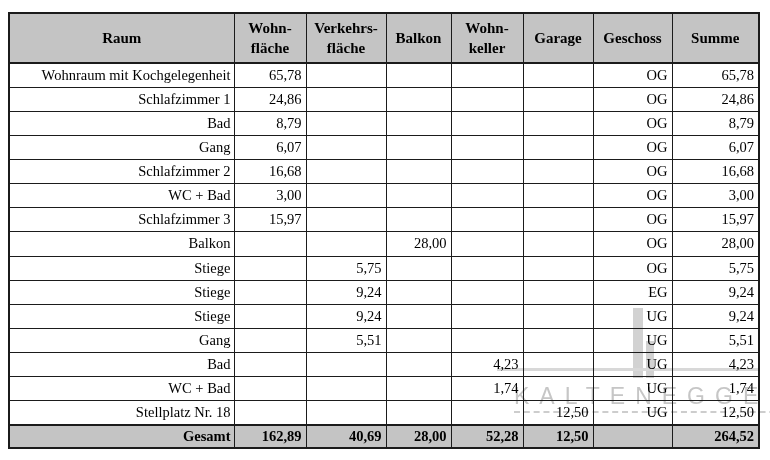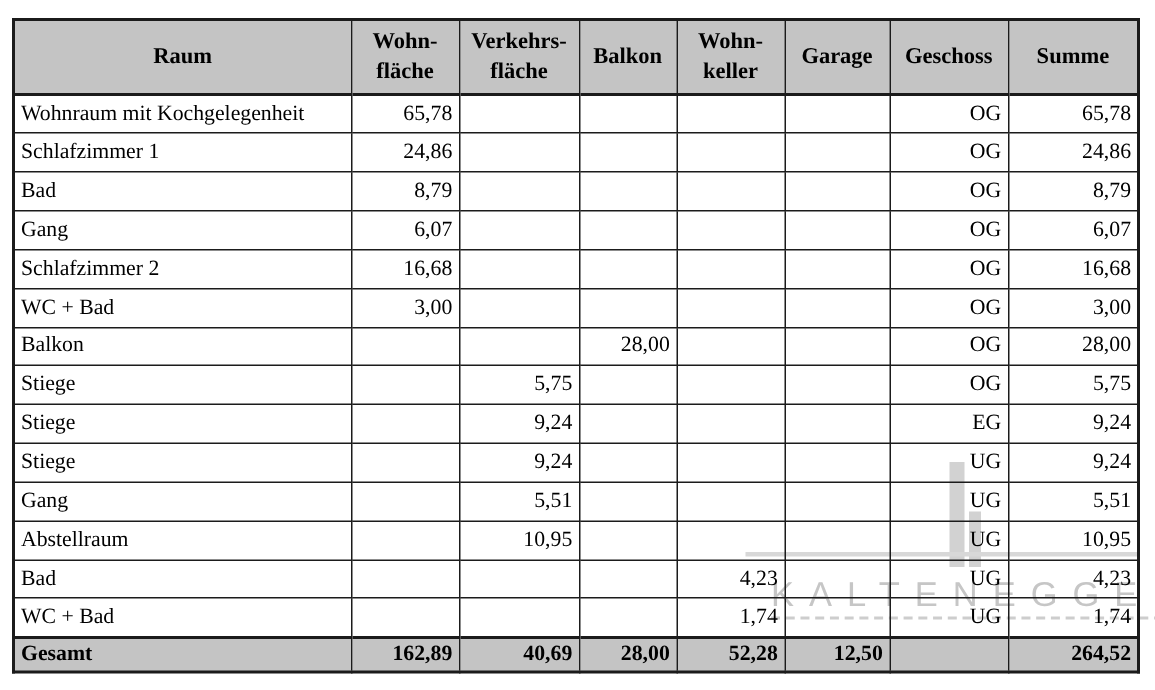--- a/index.html
+++ b/index.html
@@ -79,21 +79,21 @@
     white-space: pre-line;
     line-height: 1.35;
     border-bottom-width: 2px;
   }
   .area-table tbody tr { height: 21px; }
   .area-table tbody td {
     background: transparent;
     font-size: 14.5px;
     vertical-align: middle;
   }
-  .area-table td.cell-left  { text-align: left;  padding-left: 4px; }
+  .area-table td.cell-left  { text-align: right;  padding-left: 4px; }
   .area-table td.cell-right { text-align: right; padding-right: 4px; }
   .area-table tfoot tr { height: 23px; margin-top: 36px; }
   .area-table tfoot td {
     background: #c4c4c4;
     font-weight: bold;
     font-size: 14.5px;
     border-top-width: 2px;
     vertical-align: middle;
   }
 </style>
@@ -188,20 +188,30 @@
         <td class="cell-left">WC + Bad</td>
         <td class="cell-right">3,00</td>
         <td class="cell-right"></td>
         <td class="cell-right"></td>
         <td class="cell-right"></td>
         <td class="cell-right"></td>
         <td class="cell-right">OG</td>
         <td class="cell-right">3,00</td>
       </tr>
       <tr>
+        <td class="cell-left">Schlafzimmer 3</td>
+        <td class="cell-right">15,97</td>
+        <td class="cell-right"></td>
+        <td class="cell-right"></td>
+        <td class="cell-right"></td>
+        <td class="cell-right"></td>
+        <td class="cell-right">OG</td>
+        <td class="cell-right">15,97</td>
+      </tr>
+      <tr>
         <td class="cell-left">Balkon</td>
         <td class="cell-right"></td>
         <td class="cell-right"></td>
         <td class="cell-right">28,00</td>
         <td class="cell-right"></td>
         <td class="cell-right"></td>
         <td class="cell-right">OG</td>
         <td class="cell-right">28,00</td>
       </tr>
       <tr>
@@ -238,48 +248,48 @@
         <td class="cell-left">Gang</td>
         <td class="cell-right"></td>
         <td class="cell-right">5,51</td>
         <td class="cell-right"></td>
         <td class="cell-right"></td>
         <td class="cell-right"></td>
         <td class="cell-right">UG</td>
         <td class="cell-right">5,51</td>
       </tr>
       <tr>
-        <td class="cell-left">Abstellraum</td>
-        <td class="cell-right"></td>
-        <td class="cell-right">10,95</td>
-        <td class="cell-right"></td>
-        <td class="cell-right"></td>
-        <td class="cell-right"></td>
-        <td class="cell-right">UG</td>
-        <td class="cell-right">10,95</td>
-      </tr>
-      <tr>
         <td class="cell-left">Bad</td>
         <td class="cell-right"></td>
         <td class="cell-right"></td>
         <td class="cell-right"></td>
         <td class="cell-right">4,23</td>
         <td class="cell-right"></td>
         <td class="cell-right">UG</td>
         <td class="cell-right">4,23</td>
       </tr>
       <tr>
         <td class="cell-left">WC + Bad</td>
         <td class="cell-right"></td>
         <td class="cell-right"></td>
         <td class="cell-right"></td>
         <td class="cell-right">1,74</td>
         <td class="cell-right"></td>
         <td class="cell-right">UG</td>
         <td class="cell-right">1,74</td>
+      </tr>
+      <tr>
+        <td class="cell-left">Stellplatz Nr. 18</td>
+        <td class="cell-right"></td>
+        <td class="cell-right"></td>
+        <td class="cell-right"></td>
+        <td class="cell-right"></td>
+        <td class="cell-right">12,50</td>
+        <td class="cell-right">UG</td>
+        <td class="cell-right">12,50</td>
       </tr>
     </tbody>
   <tfoot>
     <tr id="footer-row">
         <td class="cell-left">Gesamt</td>
         <td class="cell-right">162,89</td>
         <td class="cell-right">40,69</td>
         <td class="cell-right">28,00</td>
         <td class="cell-right">52,28</td>
         <td class="cell-right">12,50</td>

